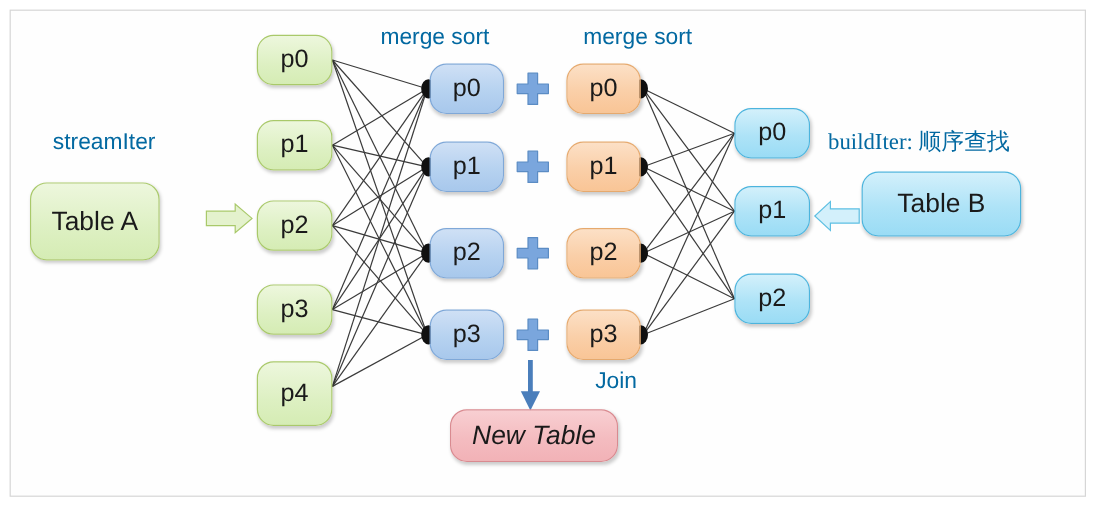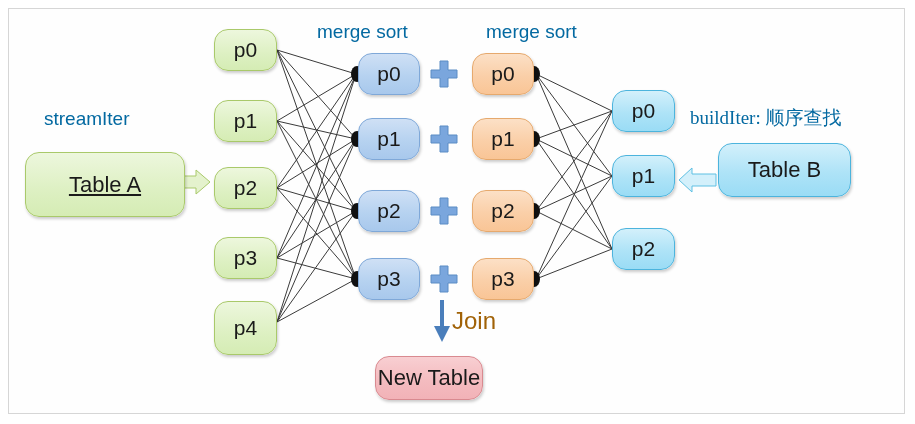--- a/index.html
+++ b/index.html
@@ -87,23 +87,24 @@
     font-size: 19px;
     color: #0369a1;
     white-space: nowrap;
   }
   .caption.cjk {
     font-family: "Liberation Serif", "DejaVu Serif", serif;
     text-align: center;
   }
   .join-label {
     position: absolute;
-    font-size: 24px;
-    color: #a16207;
+    font-size: 19px;
+    color: #0369a1;
     white-space: nowrap;
+    margin-left: 44px;
   }
   .plus {
     position: absolute;
     width: 30px;
     height: 30px;
   }
 </style>
 </head>
 <body>
 
@@ -184,21 +185,21 @@
       <polygon points="716,174 692,174 692,168 679,180 692,192 692,186 716,186" fill="#d3f0fb" stroke="#5fc0e3" stroke-width="1"></polygon>
     </g>
   </svg>
 
   <div class="caption" style="left:44px; top:108px;text-align:center;">streamIter</div>
   <div class="caption" style="left:317px; top:21px;">merge sort</div>
   <div class="caption" style="left:486px; top:21px;">merge sort</div>
   <div class="caption cjk" style="left:690px; top:105px;">buildIter: 顺序查找</div>
   <div class="join-label" style="left:452px; top:307px;">Join</div>
 
-  <div class="node table g" style="left:25px; top:152px; width:160px; height:65px;text-decoration:underline;">
+  <div class="node table g" style="left:25px; top:152px; width:108px; height:65px;">
     <span>Table A</span>
   </div>
 
   <div class="node part g" style="left:214px; top:29px; width:63px; height:42px;">
     <span>p0</span>
   </div>
   <div class="node part g" style="left:214px; top:100px; width:63px; height:42px;">
     <span>p1</span>
   </div>
   <div class="node part g" style="left:214px; top:167px; width:63px; height:42px;">
@@ -265,16 +266,16 @@
     <span>p1</span>
   </div>
   <div class="node part c" style="left:612px; top:228px; width:63px; height:42px;">
     <span>p2</span>
   </div>
 
   <div class="node table c" style="left:718px; top:143px; width:133px; height:54px;">
     <span>Table B</span>
   </div>
 
-  <div class="node table p" style="left:375px; top:356px; width:108px; height:44px;">
+  <div class="node table p" style="left:375px; top:341px; width:140px; height:44px;font-style:italic;">
     <span>New Table</span>
   </div>
 </div>
 
 </body></html>

